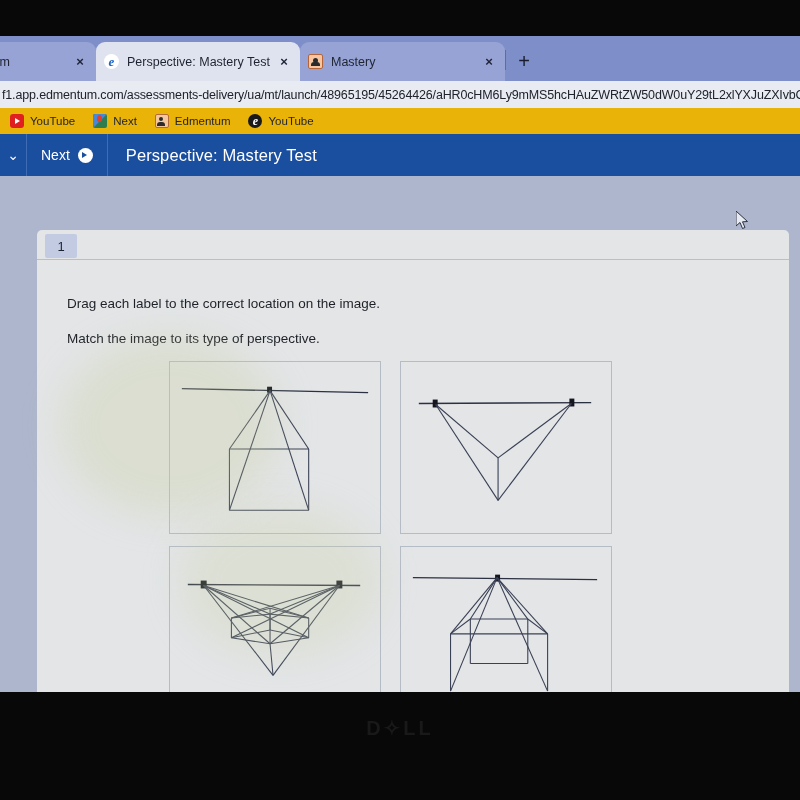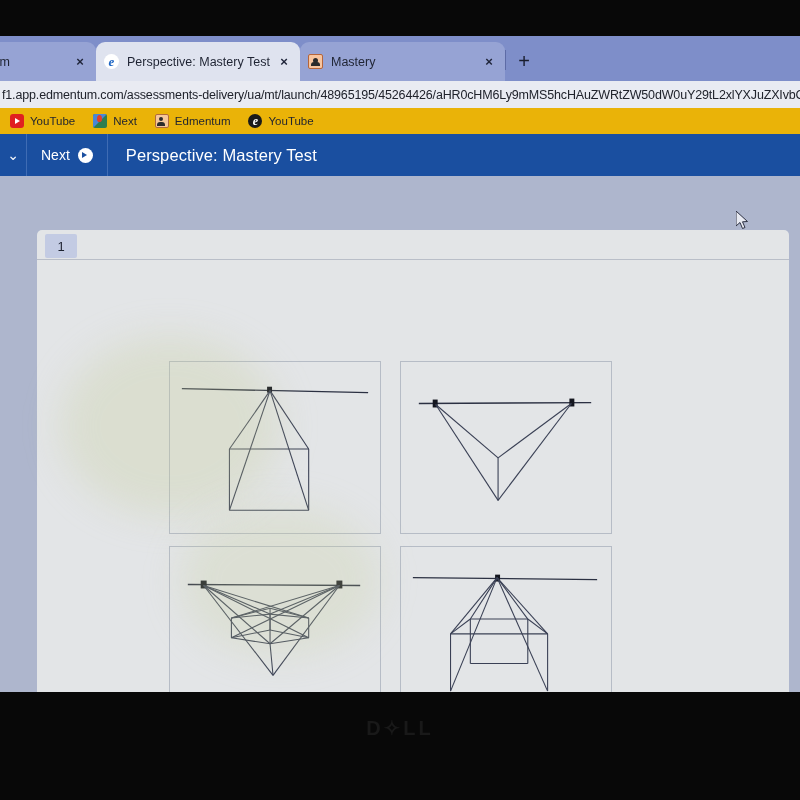--- a/index.html
+++ b/index.html
@@ -424,20 +424,22 @@
       <div id="app-title">Perspective: Mastery Test</div>
     </div>
 
     <div id="pagebody">
 
       <div id="card">
 
         <div id="qnum">1</div>
         <div id="card-rule"></div>
 
+        <div class="qtext" id="qtext-1">Drag each label to the correct location on the image.</div>
+        <div class="qtext" id="qtext-2">Match the image to its type of perspective.</div>
 
         <div id="figs">
 
           <div class="fig" id="fig-0">
             <svg viewBox="0 0 212 173" preserveAspectRatio="none">
               <line class="horizon" x1="12" y1="27" x2="200" y2="31"></line>
               <rect x="98" y="25" width="5" height="6" class="vp"></rect>
 
               <line x1="60" y1="88" x2="140" y2="88"></line>
               <line x1="60" y1="88" x2="60" y2="150"></line>

